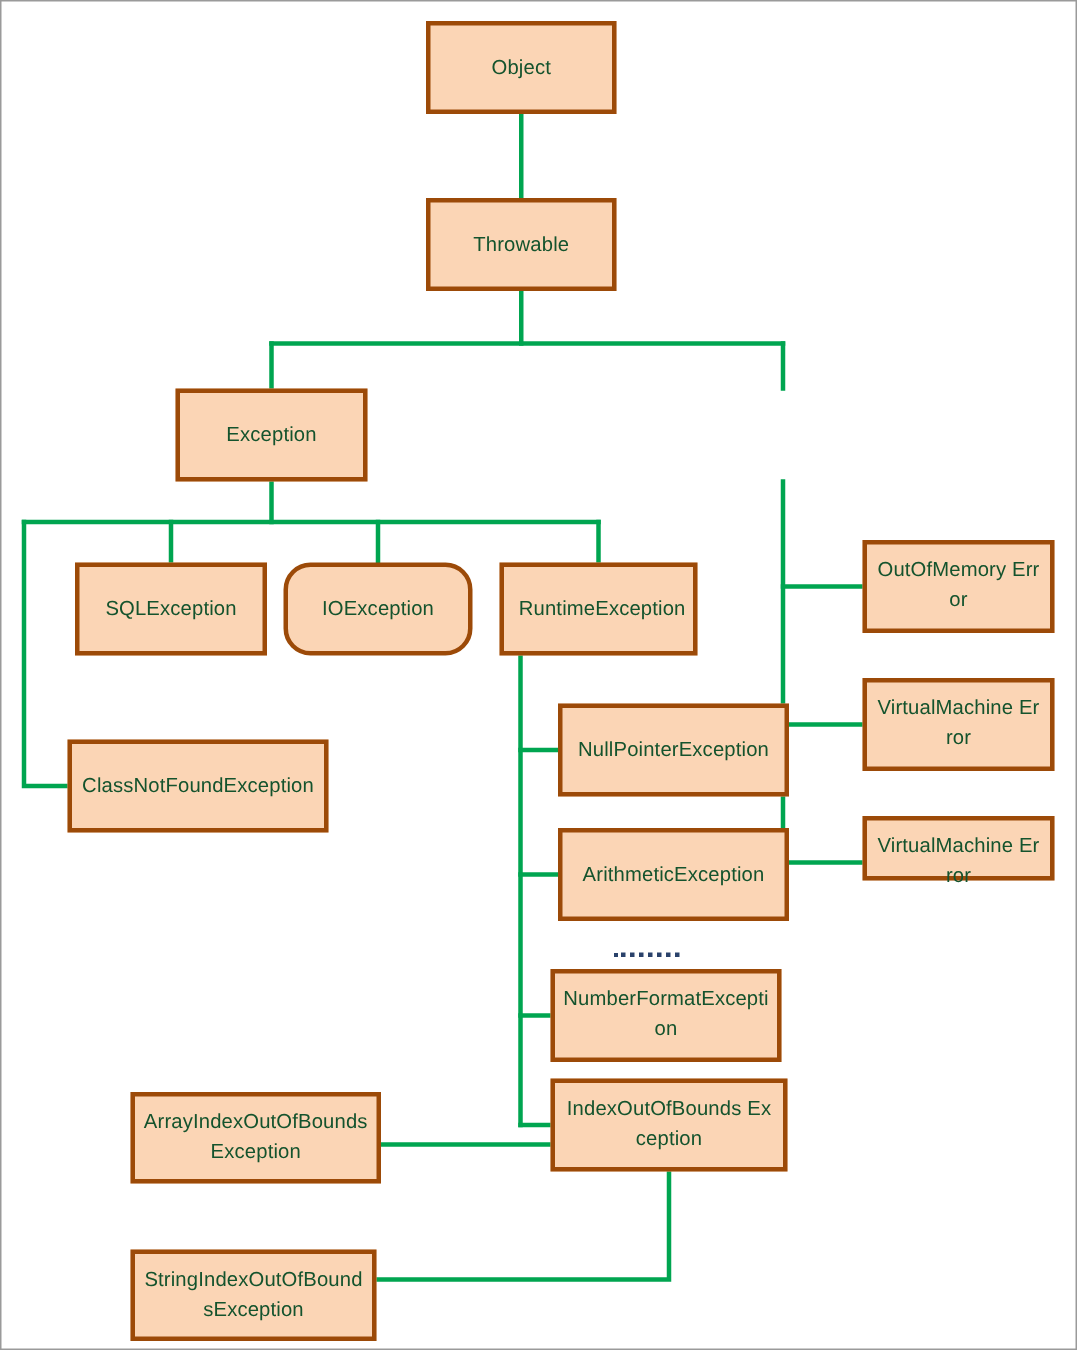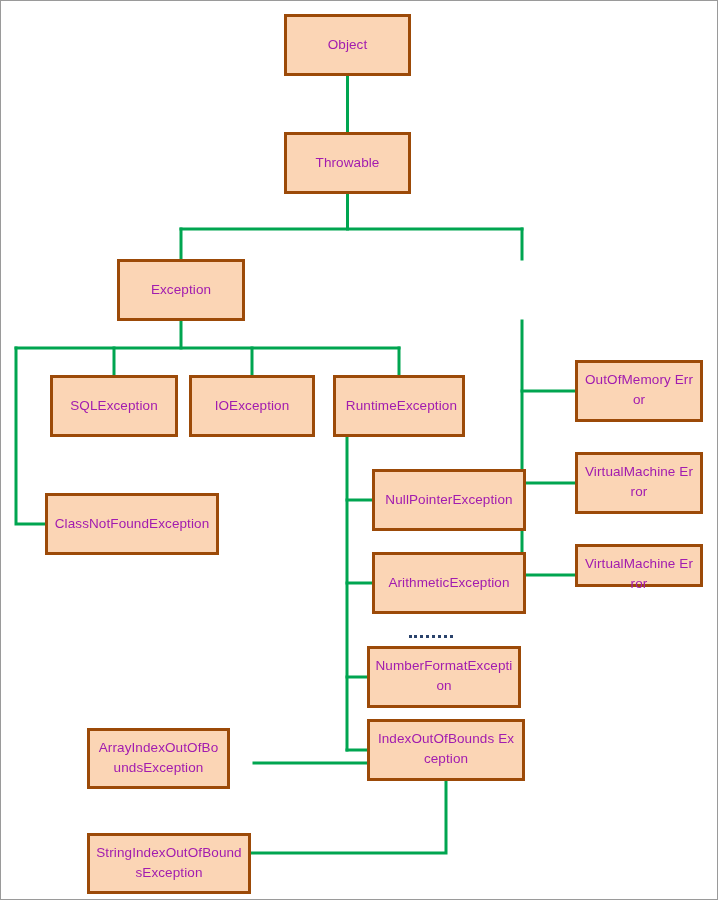--- a/index.html
+++ b/index.html
@@ -30,21 +30,21 @@
   }
   .node {
     position: absolute;
     box-sizing: border-box;
     background: #fbd5b5;
     border: 3px solid #9c4a08;
     display: flex;
     align-items: center;
     justify-content: center;
     text-align: center;
-    color: #a21caf;
+    color: #14532d;
     font-size: 13.5px;
     line-height: 1.45;
     letter-spacing: 0.1px;
     padding: 0 5px;
     z-index: 2;
   }
   .node.two-line {
     align-items: flex-start;
     padding-top: 7px;
   }
@@ -110,21 +110,21 @@
 
   <div class="node" style="left:116px; top:258px; width:128px; height:62px;">
     <span class="node-label">Exception</span>
   </div>
 
 
   <div class="node" style="left:49px; top:374px; width:128px; height:62px;">
     <span class="node-label">SQLException</span>
   </div>
 
-  <div class="node" style="left:188px; top:374px; width:126px; height:62px;">
+  <div class="node" style="left:188px; top:374px; width:126px; height:62px;border-radius:18px;">
     <span class="node-label">IOException</span>
   </div>
 
   <div class="node" style="left:332px; top:374px; width:132px; height:62px;text-align:right;">
     <span class="node-label">RuntimeException</span>
   </div>
 
   <div class="node" style="left:44px; top:492px; width:174px; height:62px;">
     <span class="node-label">ClassNotFoundException</span>
   </div>
@@ -150,21 +150,21 @@
   </div>
 
   <div class="node two-line" style="left:366px; top:645px; width:154px; height:62px;">
     <span class="node-label">NumberFormatException</span>
   </div>
 
   <div class="node two-line" style="left:366px; top:718px; width:158px; height:62px;">
     <span class="node-label">IndexOutOfBounds Exception</span>
   </div>
 
-  <div class="node two-line" style="left:86px; top:727px; width:143px; height:61px;">
+  <div class="node two-line" style="left:86px; top:727px; width:167px; height:61px;">
     <span class="node-label">ArrayIndexOutOfBoundsException</span>
   </div>
 
   <div class="node two-line" style="left:86px; top:822px; width:164px; height:61px;margin-top:10px;">
     <span class="node-label">StringIndexOutOfBoundsException</span>
   </div>
 
   <div class="ellipsis-mark" style="left:408px; top:634px; width:44px;"></div>
 
 </div>

